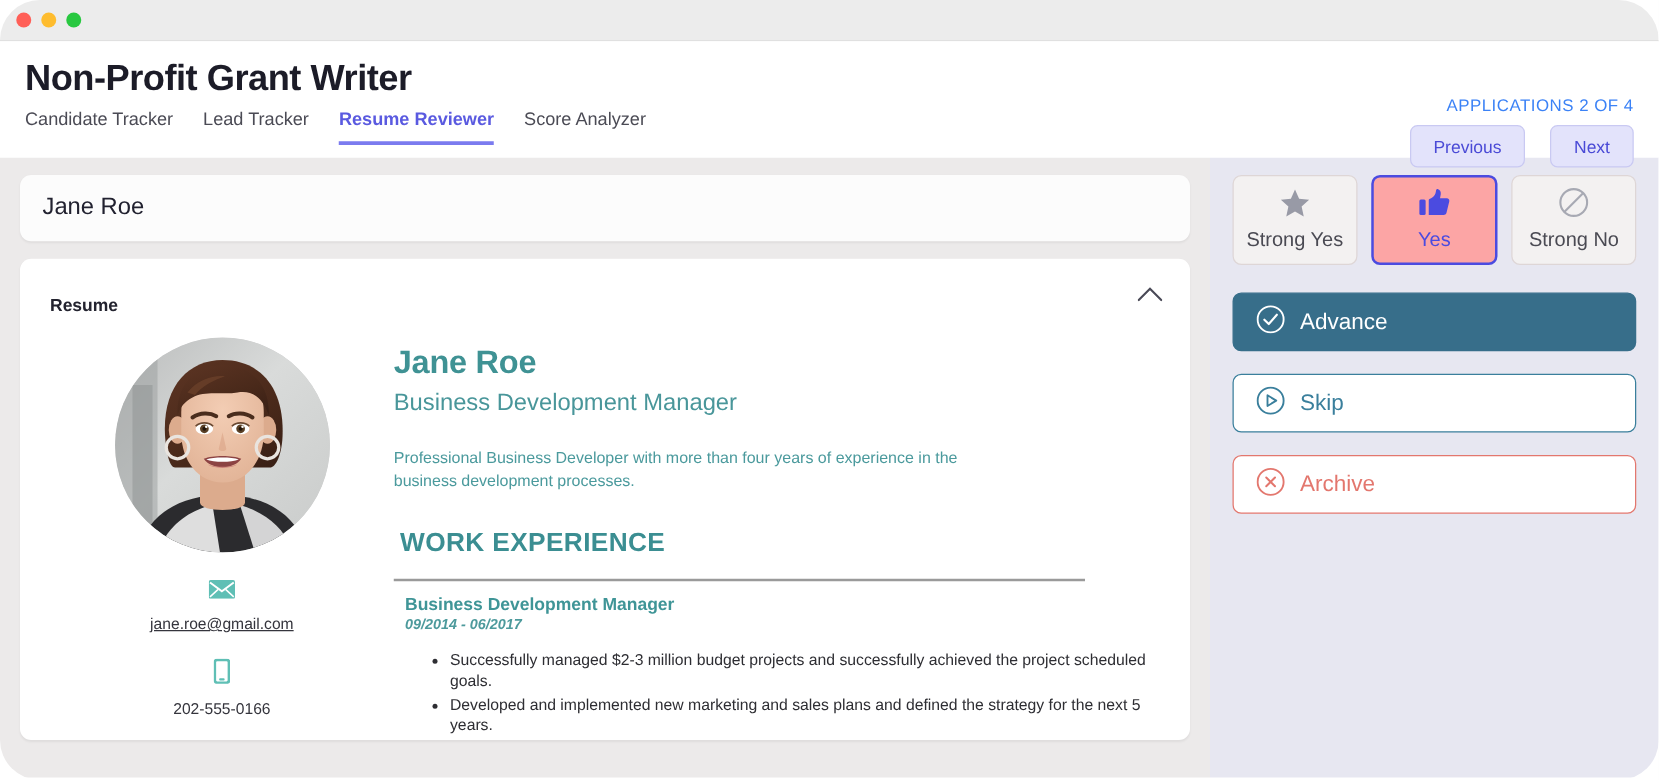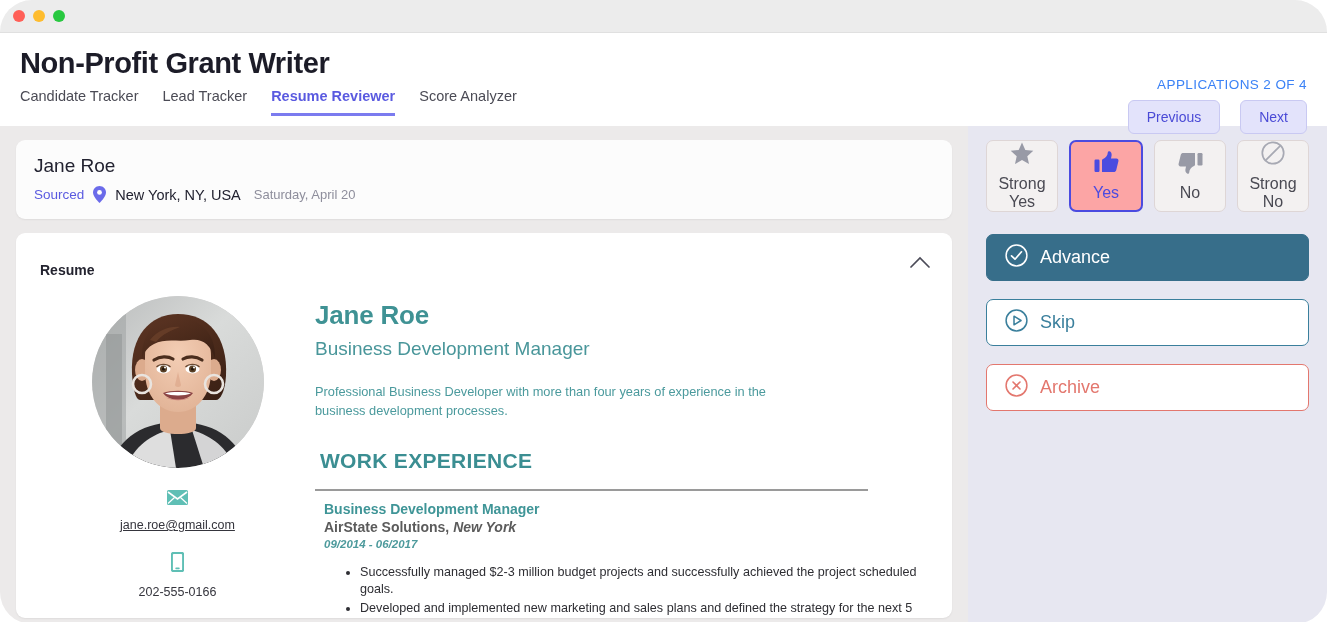--- a/index.html
+++ b/index.html
@@ -165,31 +165,20 @@
       </div>
     </div>
   </div>
 
   <div class="content">
 
     <div class="left-pane">
 
       <div class="cand-card">
         <div class="cand-name">Jane Roe</div>
-        <div class="cand-meta">
-          <span class="cand-status">Sourced</span>
-          <span class="pin-icon">
-            <svg width="13" height="17" viewBox="0 0 13 17">
-                <path d="M6.5 0C2.9 0 0 2.9 0 6.5C0 11 6.5 17 6.5 17S13 11 13 6.5C13 2.9 10.1 0 6.5 0Z" fill="#6b6bea"></path>
-                <circle cx="6.5" cy="6.4" r="2.4" fill="#ffffff"></circle>
-              </svg>
-          </span>
-          <span class="cand-loc">New York, NY, USA</span>
-          <span class="cand-date">Saturday, April 20</span>
-        </div>
       </div>
 
       <div class="resume-card">
         <div class="resume-head">
           <span class="resume-head-title">Resume</span>
           <span class="chevron">
             <svg width="20" height="13" viewBox="0 0 20 13">
                 <path d="M1 11 L10 2 L19 11" stroke="#4b4b58" stroke-width="1.7" fill="none" stroke-linecap="round"></path>
               </svg>
           </span>
@@ -297,24 +286,20 @@
             </div>
           </div>
 
           <div class="resume-right">
             <div class="r-name">Jane Roe</div>
             <div class="r-role">Business Development Manager</div>
             <div class="r-summary">Professional Business Developer with more than four years of experience in the business development processes.</div>
             <div class="r-section">WORK EXPERIENCE</div>
             <div class="r-rule"></div>
             <div class="r-job-title">Business Development Manager</div>
-            <div class="r-job-co">
-              <span>AirState Solutions,</span>
-              <em>New York</em>
-            </div>
             <div class="r-job-date">09/2014 - 06/2017</div>
             <ul class="r-bullets">
               <li>Successfully managed $2-3 million budget projects and successfully achieved the project scheduled goals.</li>
               <li>Developed and implemented new marketing and sales plans and defined the strategy for the next 5 years.</li>
             </ul>
           </div>
 
         </div>
       </div>
     </div>
@@ -334,29 +319,20 @@
         <button class="rate-btn selected">
           <span>
             <svg width="25" height="23" viewBox="0 0 25 23">
                 <rect x="0.5" y="8.5" width="5" height="12.5" rx="1.2" fill="#4b4be0"></rect>
                 <path d="M8 21 L8 9.2 C8 8.6 8.4 8.2 9 8 C11.6 7.1 13.6 4.6 13.8 1.6 C13.9 0.6 14.6 0 15.5 0.3 C17 0.8 17.9 2.4 17.6 4.4 L17 7.6 L22.4 7.6 C23.8 7.6 24.8 8.9 24.4 10.2 L22.2 19.2 C21.9 20.4 20.9 21 19.8 21 Z" fill="#4b4be0"></path>
               </svg>
           </span>
           <span class="rate-label">Yes</span>
         </button>
 
-        <button class="rate-btn">
-          <span>
-            <svg width="25" height="23" viewBox="0 0 25 23">
-                <rect x="19.5" y="2" width="5" height="12.5" rx="1.2" fill="#989aa6"></rect>
-                <path d="M17 2 L17 13.8 C17 14.4 16.6 14.8 16 15 C13.4 15.9 11.4 18.4 11.2 21.4 C11.1 22.4 10.4 23 9.5 22.7 C8 22.2 7.1 20.6 7.4 18.6 L8 15.4 L2.6 15.4 C1.2 15.4 0.2 14.1 0.6 12.8 L2.8 3.8 C3.1 2.6 4.1 2 5.2 2 Z" fill="#989aa6"></path>
-              </svg>
-          </span>
-          <span class="rate-label">No</span>
-        </button>
 
         <button class="rate-btn">
           <span>
             <svg width="24" height="24" viewBox="0 0 24 24">
                 <circle cx="12" cy="12" r="10.7" fill="none" stroke="#a7a9b3" stroke-width="1.7"></circle>
                 <line x1="4.6" y1="19.4" x2="19.4" y2="4.6" stroke="#a7a9b3" stroke-width="1.7"></line>
               </svg>
           </span>
           <span class="rate-label">Strong No</span>
         </button>

